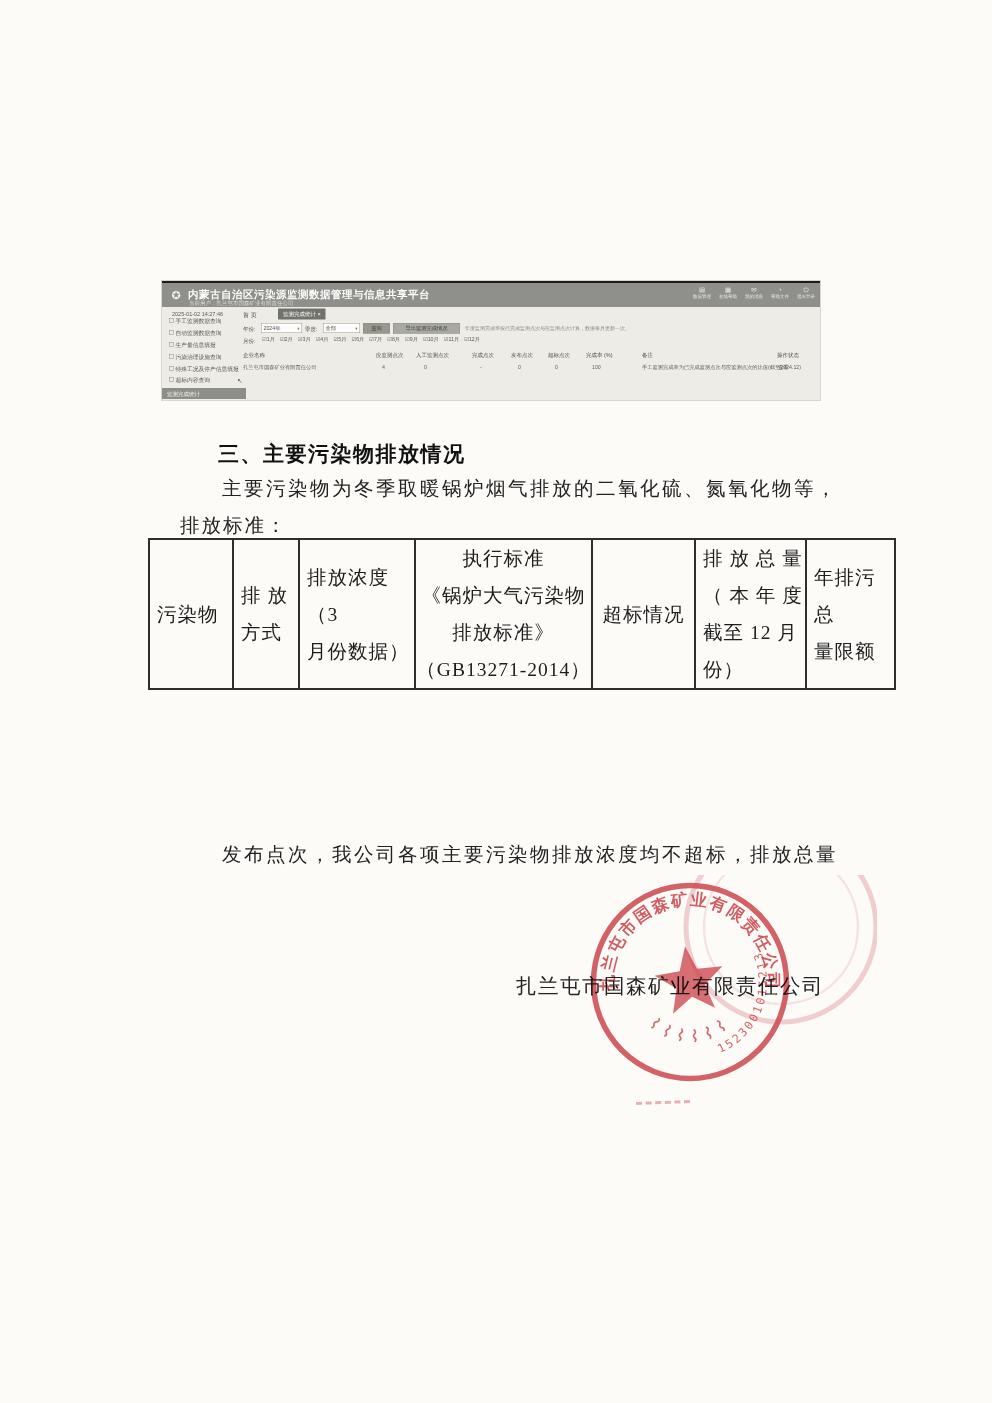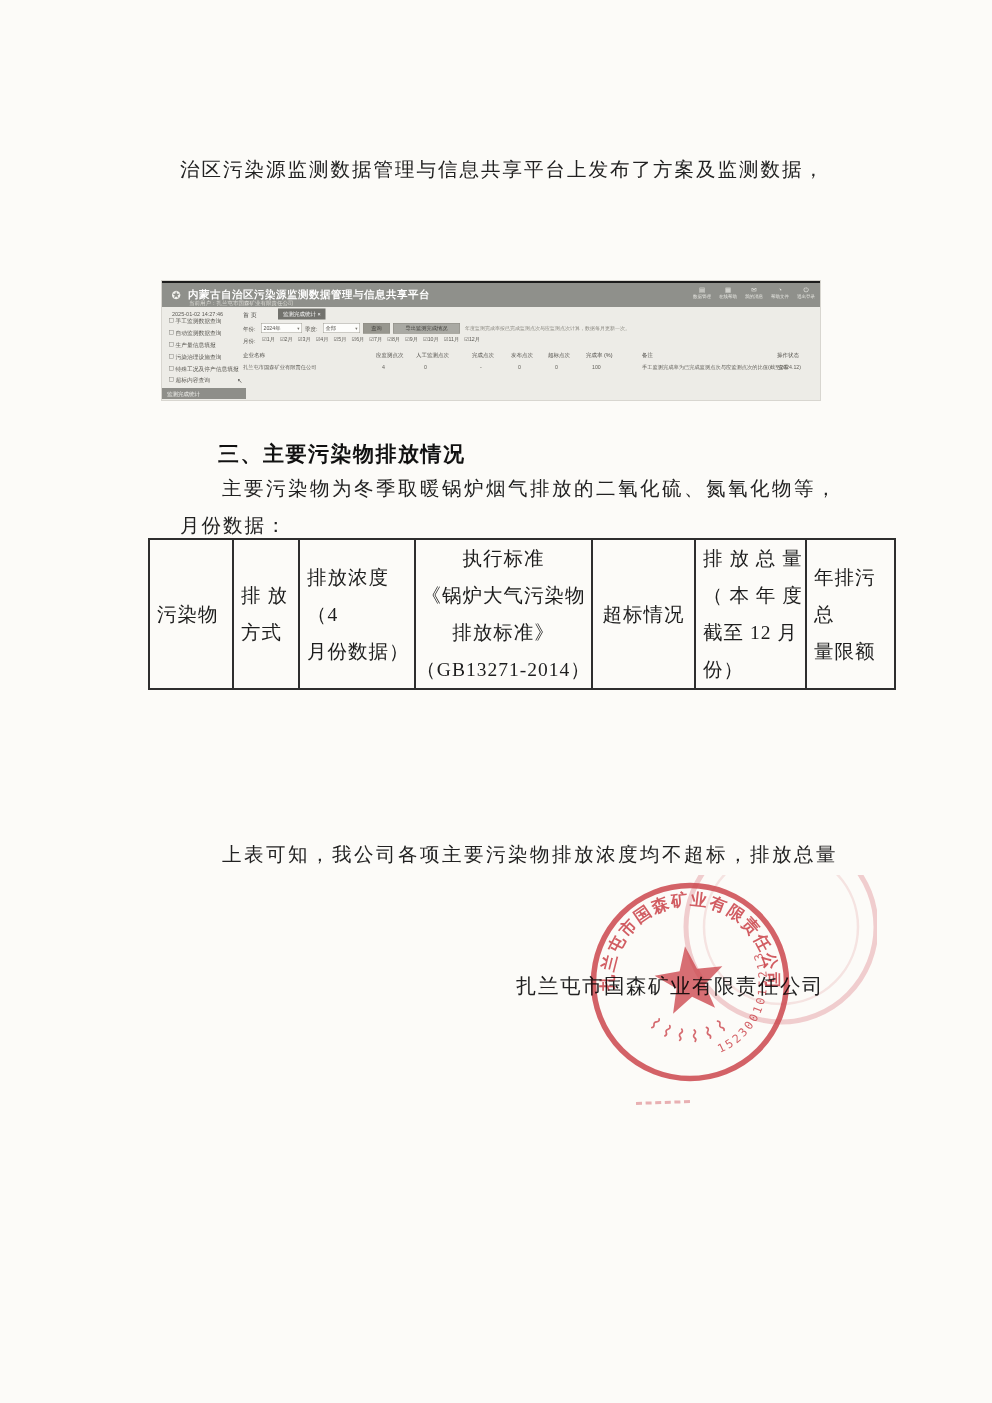--- a/index.html
+++ b/index.html
@@ -44,21 +44,20 @@
   .seal{mix-blend-mode:multiply;}
   .smudge{left:636px;top:1101px;width:54px;border-top:3px dashed #e2989c;opacity:.75;transform:rotate(-2deg);}
   .sig{font-size:20.5px;letter-spacing:1.5px;color:#222;white-space:nowrap;text-align:center;}
 </style>
 </head>
 <body>
 
 <div class="page">
 
   <div class="abs" style="left:180px;top:150px;">
-    <div class="doc-line" style="height:40px;line-height:40px;">治区污染源监测数据管理与信息共享平台上发布了方案及监测数据，</div>
   </div>
 
   <div class="abs ps-wrap">
     <div class="ps">
       <div class="topline"></div>
       <div class="hdr">
         <div class="logo">✪</div>
         <div class="title">内蒙古自治区污染源监测数据管理与信息共享平台</div>
         <div class="subtitle">当前用户：扎兰屯市国森矿业有限责任公司</div>
         <div class="toolbar">
@@ -140,55 +139,55 @@
       <div class="gcell" style="left:786px;top:166px;">0</div>
       <div class="gcell" style="left:860px;top:166px;">100</div>
       <div class="gcell" style="left:960px;top:166px;">手工监测完成率为已完成监测点次与应监测点次的比值(截至2024.12)</div>
       <div class="gcell" style="left:1232px;top:166px;">查看</div>
     </div>
   </div>
 
   <div class="abs heading" style="left:218px;top:440px;">三、主要污染物排放情况</div>
 
   <div class="abs doc-line" style="left:222px;top:475px;letter-spacing:2.5px;">主要污染物为冬季取暖锅炉烟气排放的二氧化硫、氮氧化物等，</div>
-  <div class="abs doc-line" style="left:180px;top:512px;">月份数据：</div>
+  <div class="abs doc-line" style="left:180px;top:512px;">排放标准：</div>
 
   <table class="em abs" style="left:148px;top:538px;width:746px;">
     <colgroup>
       <col style="width:84px">
         <col style="width:66px">
         <col style="width:116px">
         <col style="width:177px">
         <col style="width:103px">
         <col style="width:111px">
         <col style="width:89px">
     </colgroup>
     <tbody>
         <tr style="height:146px">
       <th class="al">污染物</th>
       <th class="al">排 放
 方式</th>
-      <th class="al">排放浓度（4
+      <th class="al">排放浓度（3
 月份数据）</th>
       <th class="ac">执行标准
 《锅炉大气污染物
 排放标准》
 （GB13271-2014）</th>
       <th class="ac">超标情况</th>
       <th class="al">排 放 总 量
 （ 本 年 度
 截至 12 月
 份）</th>
       <th class="al">年排污总
 量限额</th>
     </tr>
   </tbody>
     </table>
 
-  <div class="abs doc-line" style="left:222px;top:841px;letter-spacing:2.5px;">上表可知，我公司各项主要污染物排放浓度均不超标，排放总量</div>
+  <div class="abs doc-line" style="left:222px;top:841px;letter-spacing:2.5px;">发布点次，我公司各项主要污染物排放浓度均不超标，排放总量</div>
 
   <div class="abs sig" style="left:505px;top:972px;width:330px;">扎兰屯市国森矿业有限责任公司</div>
 
   <svg class="abs seal" style="left:585px;top:875px;" width="292" height="215" viewBox="0 0 292 215">
     <defs>
       <path id="sealArcTop" d="M 32.6 133.3 A 77 77 0 1 1 177.4 133.3" fill="none"></path>
       <path id="sealArcNum" d="M 131.3 179.4 A 77 77 0 0 0 174.8 74.5" fill="none"></path>
     </defs>
 
     <circle cx="196" cy="52" r="95" fill="none" stroke="#eaacb0" stroke-width="5" opacity="0.55"></circle>

